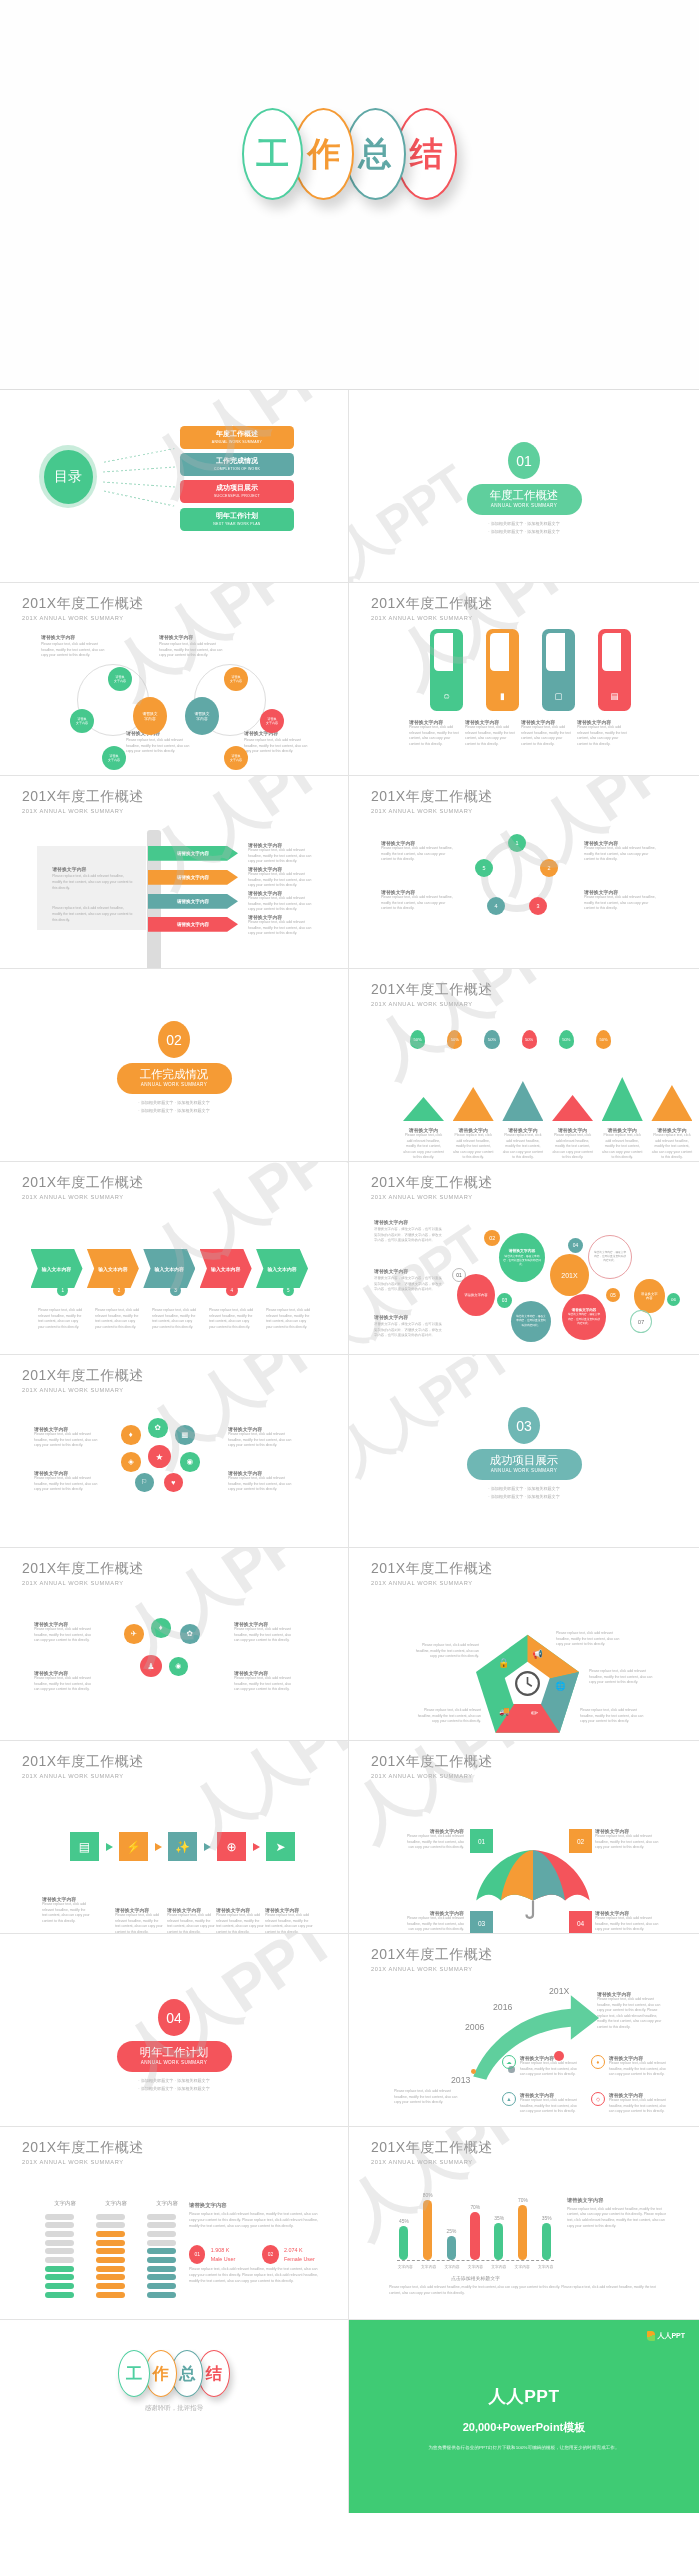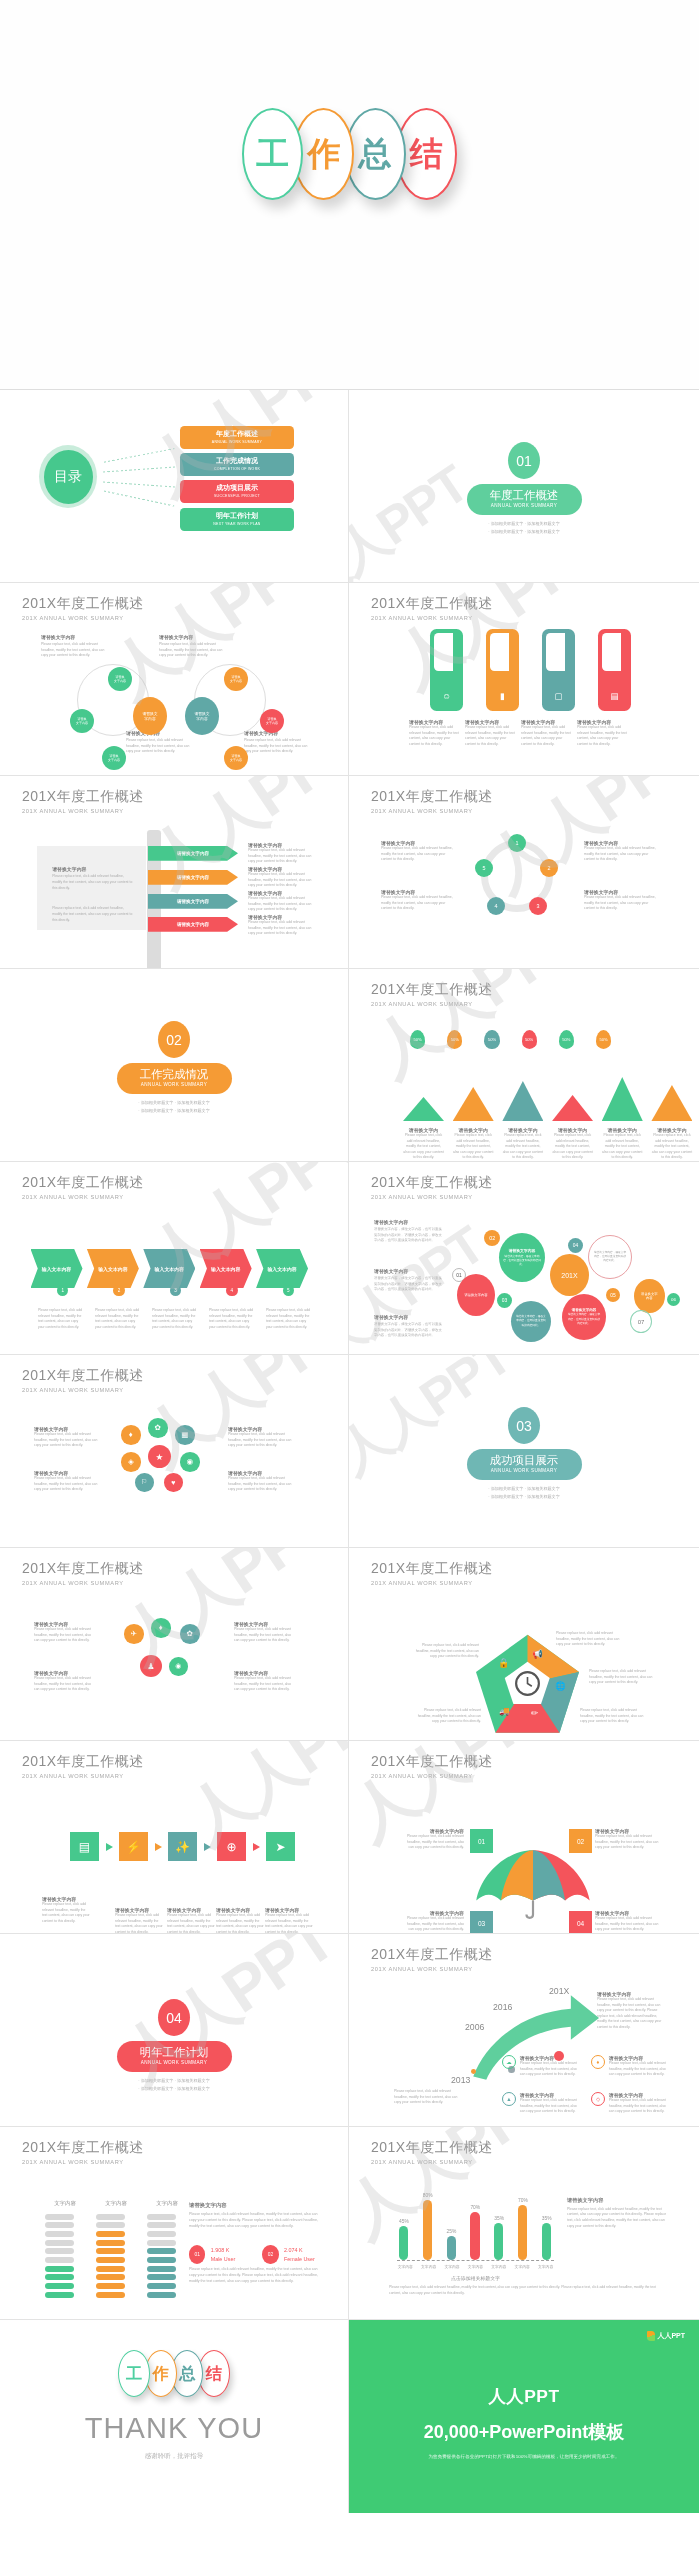--- a/index.html
+++ b/index.html
@@ -157,21 +157,21 @@
   .mell:first-child{margin-left:0;}
   .ty { font-size:29px; color:#9b9b9b; letter-spacing:1.1px; margin-top:15.2px; font-weight:normal;}
   .tysub { font-size:6.5px; color:#b2b2b2; margin-top:6.5px;}
 
   .promo { background:#3fcb74; position:relative; color:#fff; text-align:center; }
   .promo .logo{ position:absolute; right:14px; top:11px; display:flex; align-items:center; gap:2.7px;}
   .promo .logo .mk{ width:7.6px;height:9.8px;
       background:linear-gradient(160deg,#f5a623 50%,#7ed957 50%); border-radius:1.1px 3.8px 1.1px 3.8px;}
   .promo .logo b{ font-size:7px; }
   .promo h2 { margin-top:64px; font-size:17.4px; font-weight:bold; letter-spacing:0.5px;}
-  .promo h3 { margin-top:12px; font-size:18px; font-weight:bold;}
+  .promo h3 { margin-top:12px; font-size:11px; font-weight:bold;}
   .promo p  { margin-top:9.8px; font-size:4.4px; opacity:.92; letter-spacing:0.2px;}
 </style>
 </head>
 <body>
 
 <div class="page">
 
   <div class="hero">
     <div class="hero-inner">
       <div class="ell c0">工</div>
@@ -933,21 +933,20 @@
   </div>
 
   <div class="bottom">
     <div class="thanks">
       <div class="mini">
         <div class="mell" style="border-color:#4ECFA0;color:#4ECFA0;z-index:4">工</div>
         <div class="mell" style="border-color:#F59B35;color:#F59B35;z-index:3">作</div>
         <div class="mell" style="border-color:#60A8A6;color:#60A8A6;z-index:2">总</div>
         <div class="mell" style="border-color:#F4545B;color:#F4545B;z-index:1">结</div>
       </div>
-      <div class="ty">THANK YOU</div>
       <div class="tysub">感谢聆听，批评指导</div>
     </div>
 
     <div class="promo">
       <div class="logo">
         <div class="mk"></div>
         <b>人人PPT</b>
       </div>
       <h2>人人PPT</h2>
       <h3>20,000+PowerPoint模板</h3>

